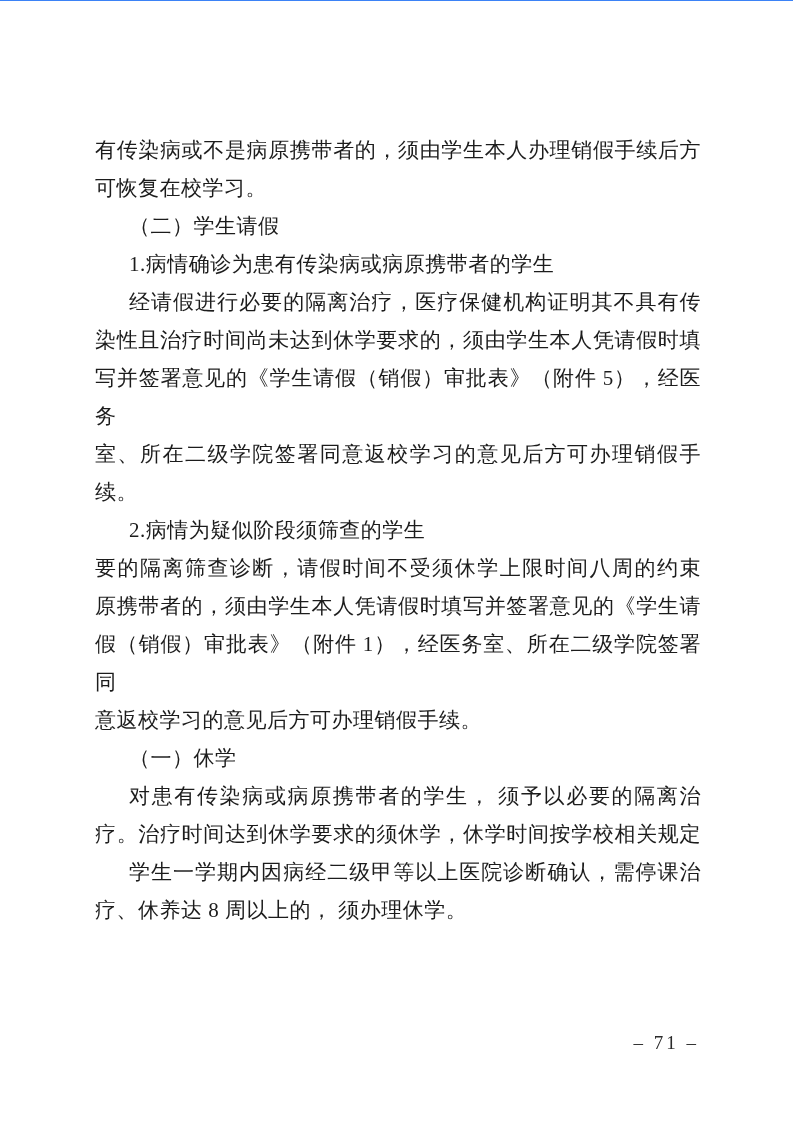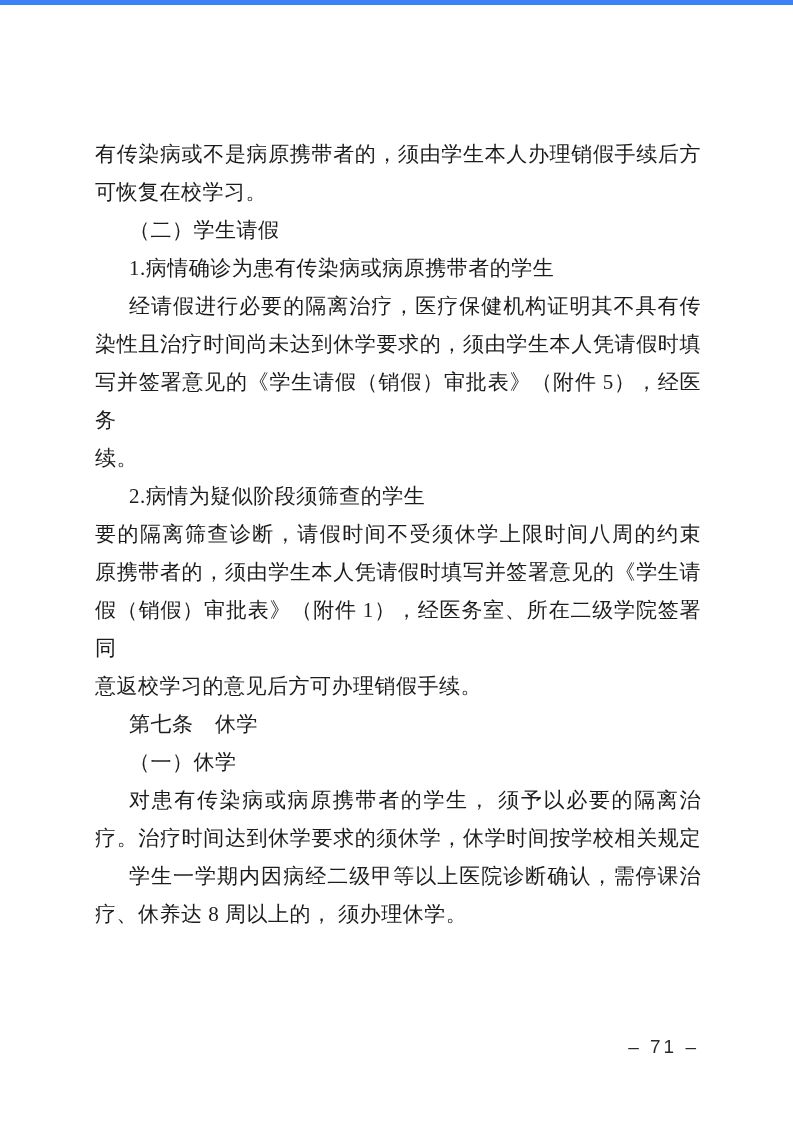--- a/index.html
+++ b/index.html
@@ -9,21 +9,21 @@
   }
   .page {
     position: relative;
     width: 793px;
     height: 1122px;
     background: #ffffff;
     overflow: hidden;
     font-family: "Liberation Serif", "DejaVu Serif", serif;
     color: #1c1c1c;
     box-sizing: border-box;
-    border-top: 5px solid #3b82f6;
+    border-top: 1px solid #3b82f6;
   }
   .content {
     position: absolute;
     left: 95px;
     top: 130px;
     width: 606px;
     font-size: 21px;
     line-height: 38px;
     letter-spacing: 0.5px;
   }
@@ -40,42 +40,42 @@
     text-justify: inter-ideograph;
   }
   .footer {
     position: absolute;
     top: 1029px;
     right: 94px;
     font-size: 19px;
     line-height: 26px;
     letter-spacing: 3px;
     color: #2a2a2a;
-    font-family: Liberation Sans, sans-serif;
+    font-family: Liberation Serif, serif;
   }
 </style>
 </head>
 <body>
 
 <div class="page">
   <div class="content">
     <div class="ln fill">有传染病或不是病原携带者的，须由学生本人办理销假手续后方</div>
     <div class="ln">可恢复在校学习。</div>
     <div class="ln ind">（二）学生请假</div>
     <div class="ln ind">1.病情确诊为患有传染病或病原携带者的学生</div>
     <div class="ln ind fill">经请假进行必要的隔离治疗，医疗保健机构证明其不具有传</div>
     <div class="ln fill">染性且治疗时间尚未达到休学要求的，须由学生本人凭请假时填</div>
     <div class="ln fill">写并签署意见的《学生请假（销假）审批表》（附件 5），经医务</div>
+    <div class="ln fill">室、所在二级学院签署同意返校学习的意见后方可办理销假手</div>
     <div class="ln">续。</div>
     <div class="ln ind">2.病情为疑似阶段须筛查的学生</div>
     <div class="ln fill">要的隔离筛查诊断，请假时间不受须休学上限时间八周的约束</div>
     <div class="ln fill">原携带者的，须由学生本人凭请假时填写并签署意见的《学生请</div>
     <div class="ln fill">假（销假）审批表》（附件 1），经医务室、所在二级学院签署同</div>
     <div class="ln">意返校学习的意见后方可办理销假手续。</div>
-    <div class="ln ind">第七条　休学</div>
     <div class="ln ind">（一）休学</div>
     <div class="ln ind fill">对患有传染病或病原携带者的学生， 须予以必要的隔离治</div>
     <div class="ln fill">疗。治疗时间达到休学要求的须休学，休学时间按学校相关规定</div>
     <div class="ln ind fill">学生一学期内因病经二级甲等以上医院诊断确认，需停课治</div>
     <div class="ln">疗、休养达 8 周以上的， 须办理休学。</div>
   </div>
   <div class="footer">– 71 –</div>
 </div>
 
 </body></html>

